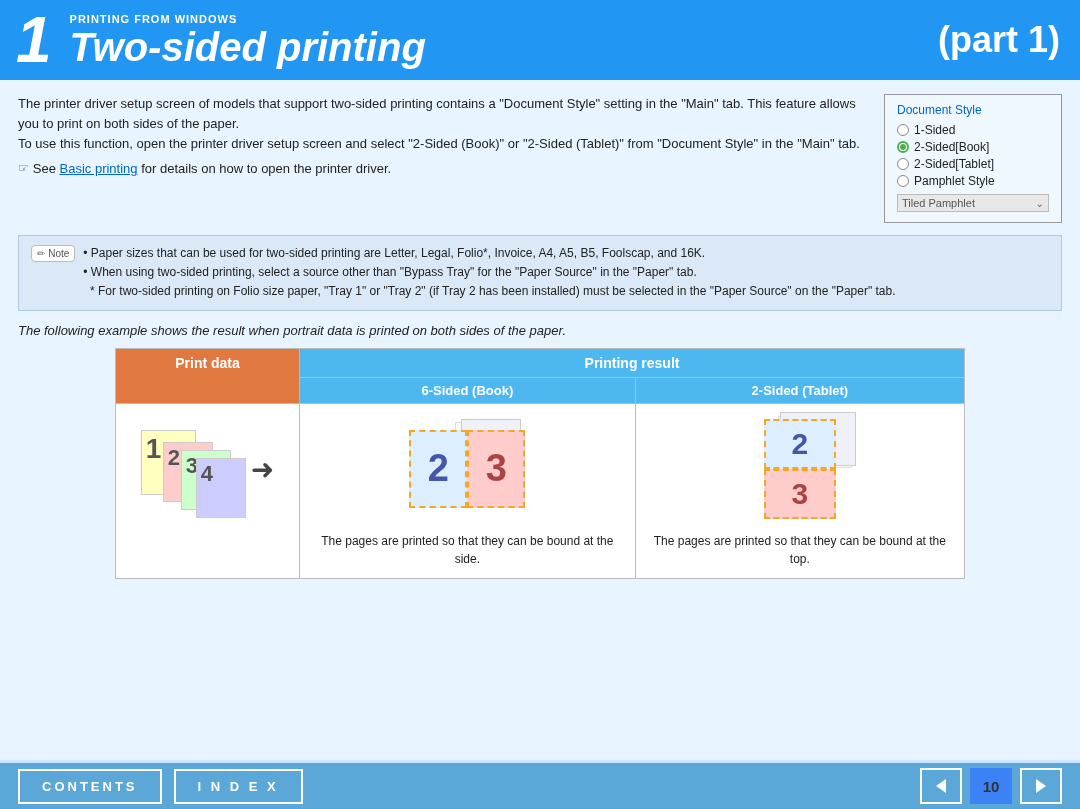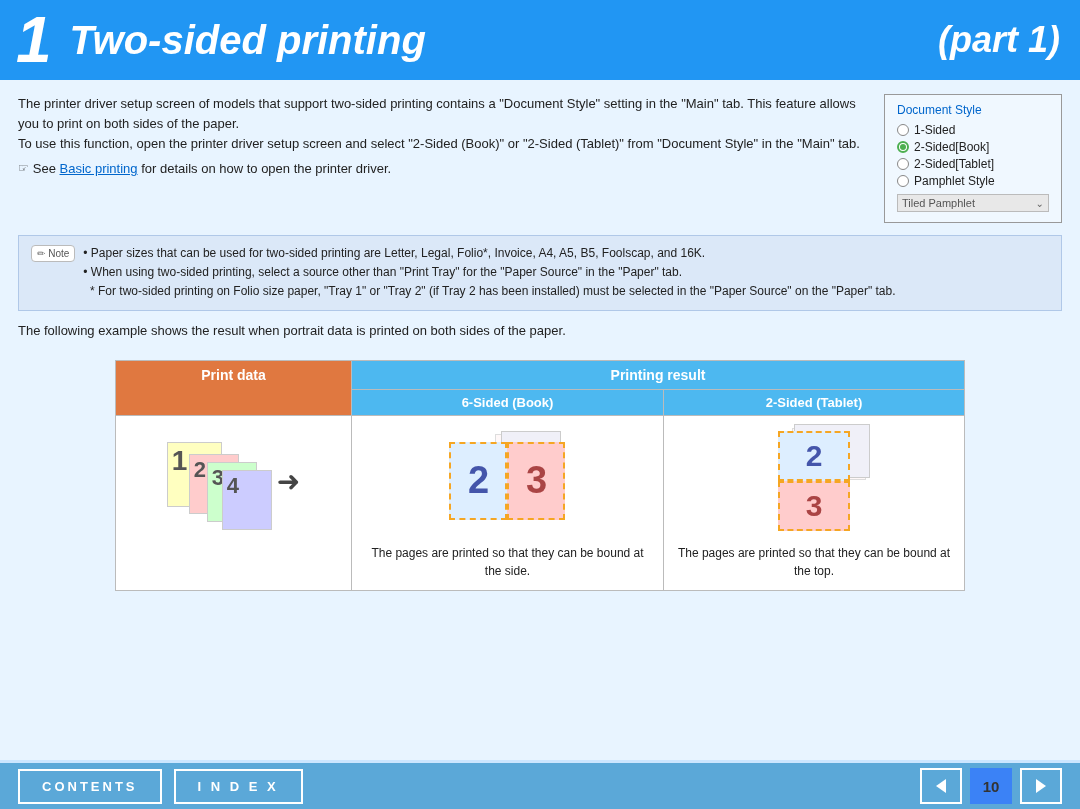--- a/index.html
+++ b/index.html
@@ -49,21 +49,20 @@
       color: #fff;
       line-height: 1;
       font-style: italic;
     }
     .header-part {
       position: absolute;
       right: 20px;
       font-size: 36px;
       font-weight: bold;
       color: #fff;
-      font-style: italic;
       text-align: center;
     }
 
     
     .main {
       background: #e8f4ff;
       padding: 14px 18px 10px 18px;
       min-height: 680px;
     }
 
@@ -176,41 +175,42 @@
       color: #666;
     }
     .note-content {
       font-size: 12px;
       line-height: 1.6;
     }
 
     
     .example-text {
       font-size: 13px;
-      margin-bottom: 22px;
+      margin-bottom: 10px;
+      font-style: italic;
     }
 
     
     .result-table {
       width: 850px;
       margin: 0 auto;
       border-collapse: collapse;
     }
     .result-table th, .result-table td {
       border: 1px solid #bbb;
       text-align: center;
       vertical-align: top;
     }
     .th-print-data {
       background: #e07840;
       color: #fff;
       font-weight: bold;
       font-size: 14px;
       padding: 6px 10px;
-      width: 236px;
+      width: 184px;
     }
     .th-printing-result {
       background: #4db8f0;
       color: #fff;
       font-weight: bold;
       font-size: 14px;
       padding: 6px 10px;
       colspan: 2;
     }
     .th-2sided-book {
@@ -331,20 +331,21 @@
       align-items: center;
       justify-content: center;
     }
   </style>
 </head>
 <body>
 
 <div class="header">
   <div class="header-number">1</div>
   <div class="header-title-block">
+    <div class="header-subtitle">PRINTING FROM WINDOWS</div>
     <div class="header-title">Two-sided printing</div>
   </div>
   <div class="header-part">(part 1)</div>
 </div>
 
 <div class="main">
 
   <div class="intro-section">
     <div class="intro-text">
       <p>The printer driver setup screen of models that support two-sided printing contains a "Document Style" setting in the "Main" tab. This feature allows you to print on both sides of the paper.<br>
@@ -380,21 +381,21 @@
     </div>
   </div>
 
   <div class="note-box">
     <div class="note-badge">
       <span class="pencil">✏</span>
       <span>Note</span>
     </div>
     <div class="note-content">
       <div>• Paper sizes that can be used for two-sided printing are Letter, Legal, Folio*, Invoice, A4, A5, B5, Foolscap, and 16K.</div>
-      <div>• When using two-sided printing, select a source other than "Print Tray" for the "Paper Source" in the "Paper" tab.</div>
+      <div>• When using two-sided printing, select a source other than "Bypass Tray" for the "Paper Source" in the "Paper" tab.</div>
       <div>&nbsp;&nbsp;* For two-sided printing on Folio size paper, "Tray 1" or "Tray 2" (if Tray 2 has been installed) must be selected in the "Paper Source" on the "Paper" tab.</div>
     </div>
   </div>
 
   <p class="example-text">The following example shows the result when portrait data is printed on both sides of the paper.</p>
 
   <table class="result-table">
     <thead>
       <tr>
         <th class="th-print-data" rowspan="2">Print data</th>

